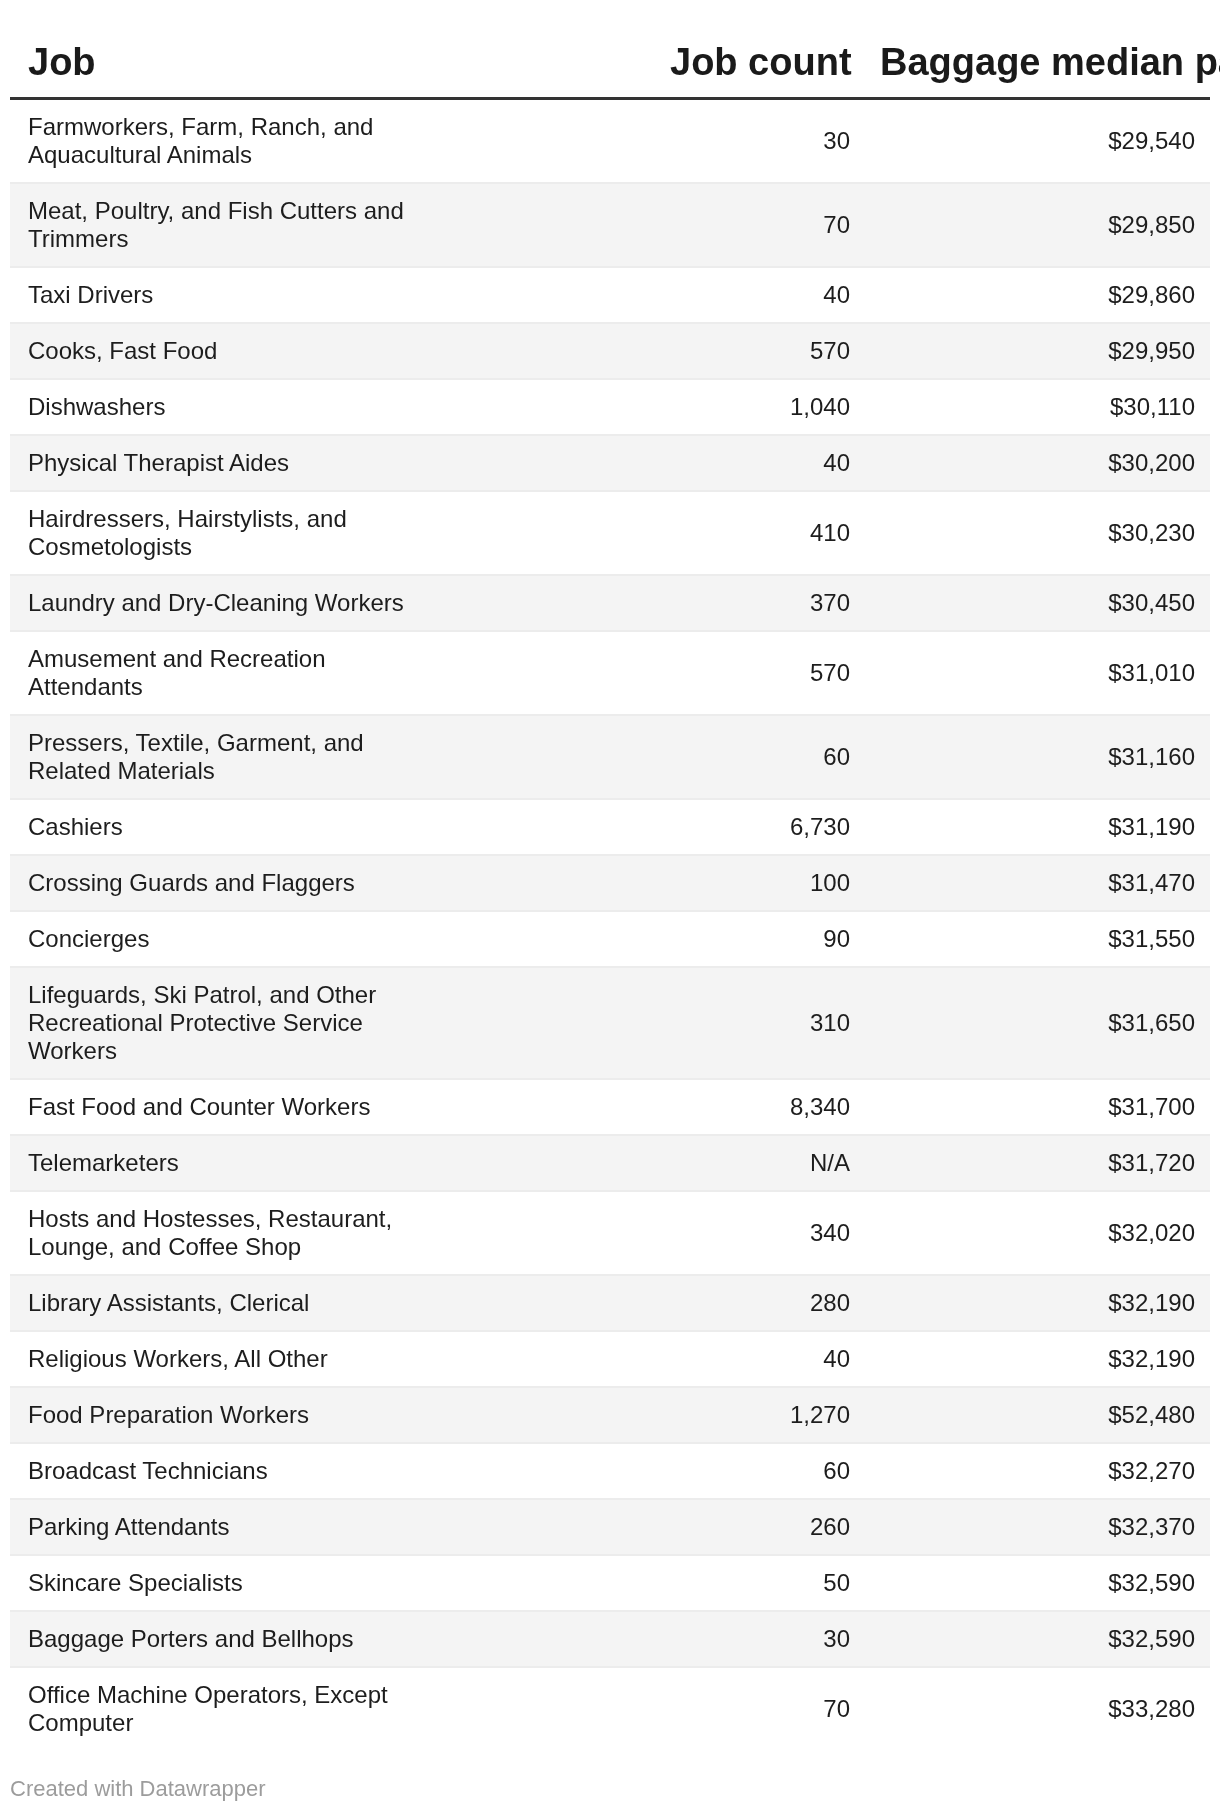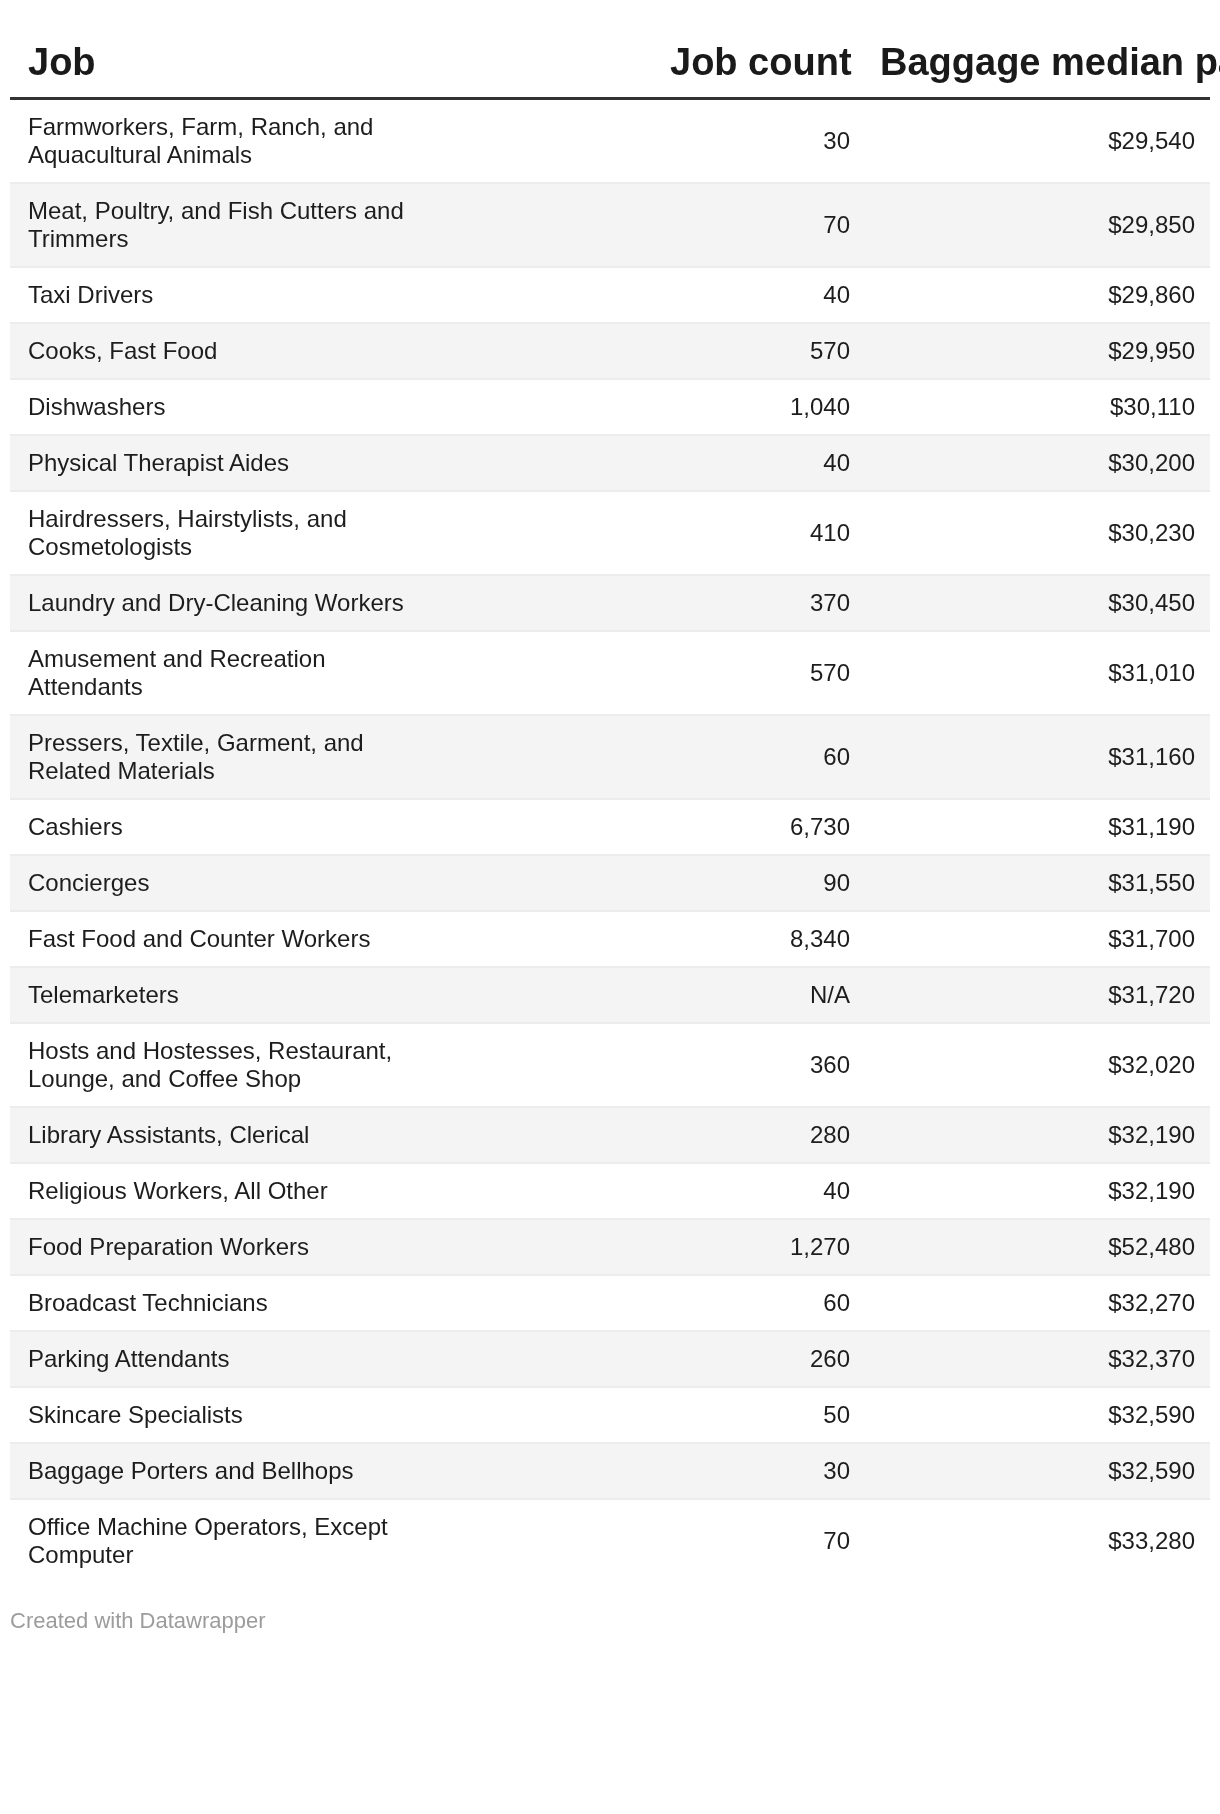--- a/index.html
+++ b/index.html
@@ -146,44 +146,56 @@
     <td>60</td>
     <td>$31,160</td>
   </tr>
 
   <tr>
     <td class="job-cell">Cashiers</td>
     <td>6,730</td>
     <td>$31,190</td>
   </tr>
 
+  <tr>
+    <td class="job-cell">Crossing Guards and Flaggers</td>
+    <td>100</td>
+    <td>$31,470</td>
+  </tr>
 
   <tr>
     <td class="job-cell">Concierges</td>
     <td>90</td>
     <td>$31,550</td>
   </tr>
 
+  <tr>
+    <td class="job-cell">Lifeguards, Ski Patrol, and Other
+Recreational Protective Service
+Workers</td>
+    <td>310</td>
+    <td>$31,650</td>
+  </tr>
 
   <tr>
     <td class="job-cell">Fast Food and Counter Workers</td>
     <td>8,340</td>
     <td>$31,700</td>
   </tr>
 
   <tr>
     <td class="job-cell">Telemarketers</td>
     <td>N/A</td>
     <td>$31,720</td>
   </tr>
 
   <tr>
     <td class="job-cell">Hosts and Hostesses, Restaurant,
 Lounge, and Coffee Shop</td>
-    <td>360</td>
+    <td>340</td>
     <td>$32,020</td>
   </tr>
 
   <tr>
     <td class="job-cell">Library Assistants, Clerical</td>
     <td>280</td>
     <td>$32,190</td>
   </tr>
 
   <tr>

